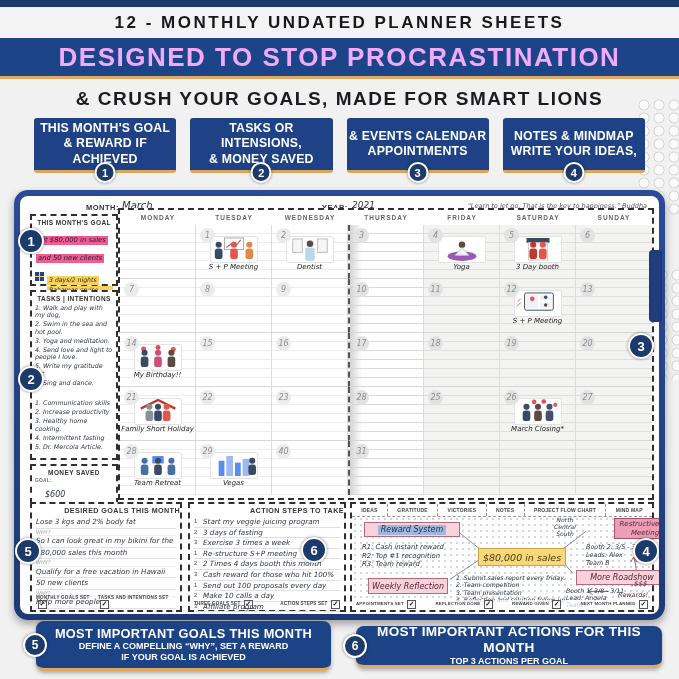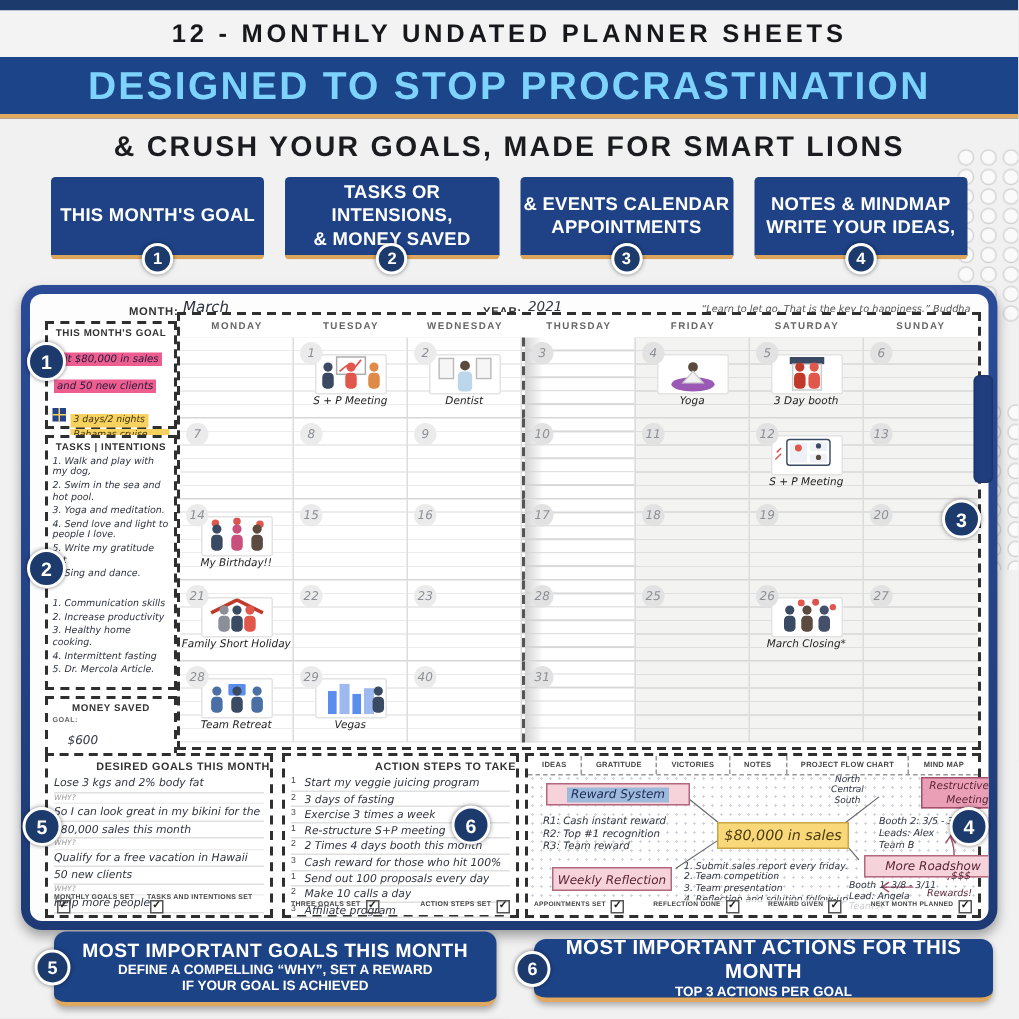--- a/index.html
+++ b/index.html
@@ -3,21 +3,21 @@
 <meta charset="utf-8">
 <style>
   html,body{margin:0;padding:0;background:#e8e8ea;}
   .canvas{position:relative;width:679px;height:679px;background:#f2f1f2;overflow:hidden;
           font-family:"Liberation Sans",sans-serif;}
   
   .topbar{position:absolute;top:0;left:0;right:0;height:7px;background:#1c3a6b;}
   .kicker{position:absolute;top:7px;left:0;right:0;height:31px;background:#f4f3f4;
           font-size:17px;letter-spacing:2.5px;color:#17181b;text-align:center;line-height:31px;font-weight:700;}
   .banner{position:absolute;top:38px;left:0;right:0;height:38px;background:#1c4489;border-bottom:3px solid #e0a95f;
-          color:#7dd3fc;text-align:center;font-size:26px;line-height:38px;letter-spacing:1.5px;font-weight:700;}
+          color:#f0abfc;text-align:center;font-size:26px;line-height:38px;letter-spacing:1.5px;font-weight:700;}
   .subtitle{position:absolute;top:82px;left:0;right:0;height:34px;text-align:center;font-size:19px;line-height:34px;
             letter-spacing:1.5px;color:#1b1c1f;font-weight:700;}
   
   .features{position:absolute;top:118px;left:0;right:0;display:flex;gap:14px;padding:0 34px;z-index:2;}
   .feature{position:relative;flex:1;background:#1e4285;border-bottom:3px solid #dca55c;border-radius:3px;
            color:#fff;display:flex;flex-direction:column;justify-content:center;height:52px;text-align:center;}
   .fl1{font-size:12.3px;font-weight:700;line-height:1.25;letter-spacing:.2px;}
   .cnum{width:24px;height:24px;border-radius:50%;background:#1c3a6b;border:2px solid #fff;
         box-shadow:0 0 3px rgba(0,0,0,.5);color:#fff;font-weight:700;font-size:12px;
         display:flex;align-items:center;justify-content:center;box-sizing:border-box;}
@@ -143,20 +143,21 @@
   <div class="kicker">12 - MONTHLY UNDATED PLANNER SHEETS</div>
   <div class="banner">DESIGNED TO STOP PROCRASTINATION</div>
   <div class="subtitle">&amp; CRUSH YOUR GOALS, MADE FOR SMART LIONS</div>
 
   <div class="hex hex1"></div>
   <div class="hex hex2"></div>
 
   <div class="features">
       <div class="feature">
         <div class="fl1">THIS MONTH'S GOAL</div>
+        <div class="fl1">&amp; REWARD IF ACHIEVED</div>
         <div class="cnum fnum">1</div>
       </div>
       <div class="feature">
         <div class="fl1">TASKS OR INTENSIONS,</div>
         <div class="fl1">&amp; MONEY SAVED</div>
         <div class="cnum fnum">2</div>
       </div>
       <div class="feature">
         <div class="fl1">&amp; EVENTS CALENDAR</div>
         <div class="fl1">APPOINTMENTS</div>

